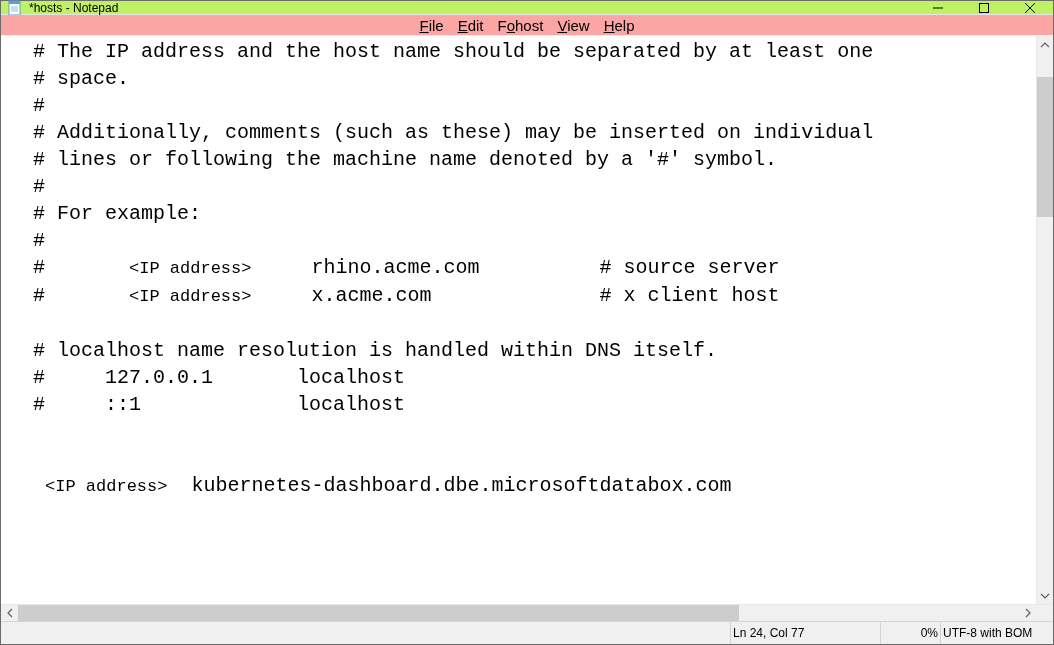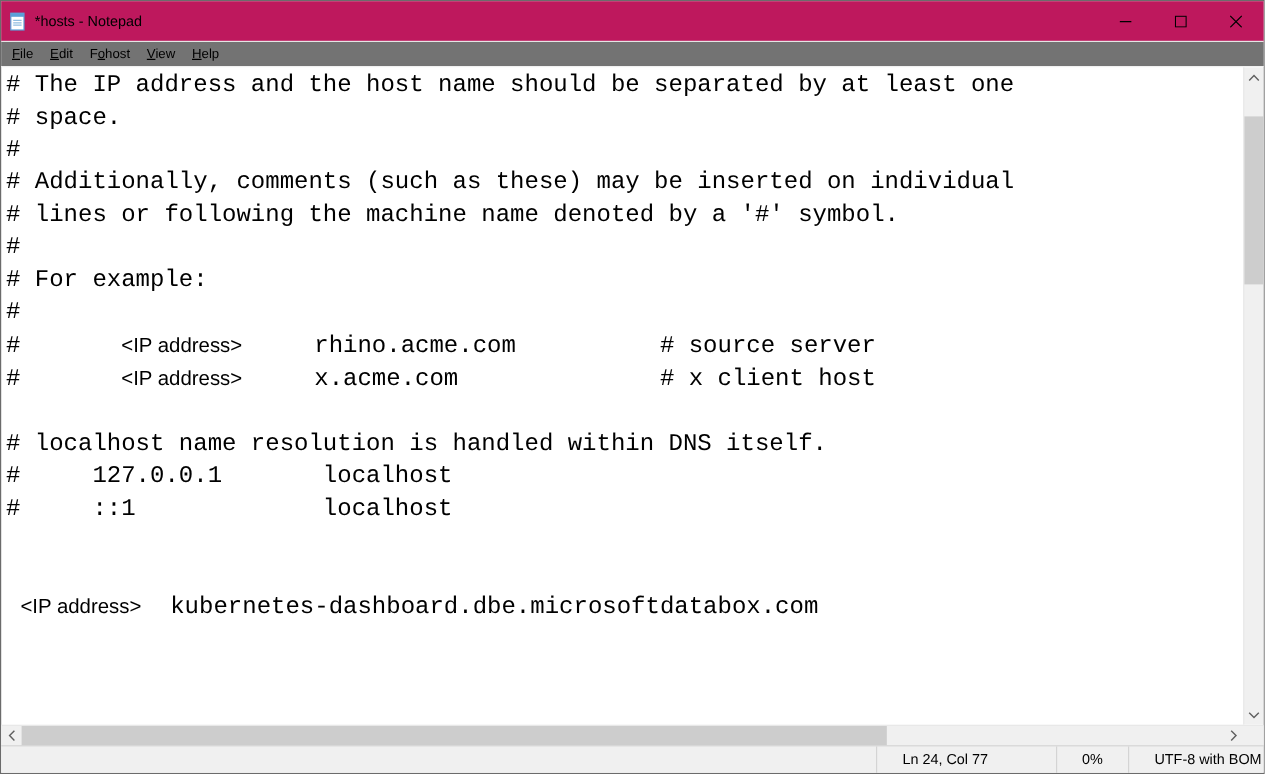--- a/index.html
+++ b/index.html
@@ -4,40 +4,41 @@
 <style>
   * { box-sizing: border-box; margin: 0; padding: 0; }
   html, body { width: 1054px; height: 645px; overflow: hidden; font-family: "Segoe UI", Tahoma, sans-serif; }
   .window {
     width: 1054px; height: 645px;
     border: 1px solid #6b6b6b;
     background: #fff;
     display: flex; flex-direction: column;
   }
   .titlebar {
-    height: 34px; background: #be185d;
+    height: 14px; background: #bef264;
     display: flex; align-items: center;
     border-bottom: 1px solid #e5e5e5;
   }
   .titlebar-left { display: flex; align-items: center; gap: 6px; padding-left: 6px; }
   .titlebar-title { font-size: 12px; color: #000; }
   .titlebar-spacer { flex: 1; }
   .winbtn {
     width: 46px; height: 30px;
     display: flex; align-items: center; justify-content: center;
     color: #000;
   }
   .winbtn svg { width: 10px; height: 10px; }
   .notepad-icon { width: 16px; height: 16px; display: inline-block; }
 
   .menubar {
-    height: 20px; background: #737373;
+    height: 20px; background: #fca5a5;
     display: flex; align-items: center;
     padding: 0 2px;
-    font-size: 11px;
+    font-size: 15px;
+    justify-content: center;
   }
   .menu-item {
     padding: 2px 7px;
     cursor: default;
   }
   .menu-item .ul { text-decoration: underline; }
 
   .content-wrap {
     flex: 1;
     display: flex;
@@ -47,23 +48,24 @@
   }
   .editor {
     flex: 1;
     white-space: pre;
     font-family: Consolas, "Courier New", monospace;
     font-size: 20px;
     line-height: 27px;
     padding: 2px 4px;
     color: #000;
     overflow: hidden;
+    margin-left: 28px;
   }
   .ip-redact {
-    font-family: Liberation Sans, sans-serif;
+    font-family: Liberation Mono, monospace;
     font-size: 17px;
   }
 
   .vscroll {
     width: 17px; background: #f0f0f0;
     display: flex; flex-direction: column;
     border-left: 1px solid #e8e8e8;
   }
   .vscroll .arrow {
     height: 17px; display: flex; align-items: center; justify-content: center;
@@ -99,21 +101,21 @@
   .statusbar {
     height: 23px;
     background: #f0f0f0;
     border-top: 1px solid #d4d4d4;
     display: flex;
     font-size: 12px;
     color: #000;
   }
   .statusbar .seg {
     border-left: 1px solid #d4d4d4;
-    padding: 0 21px;
+    padding: 0 2px;
     display: flex; align-items: center;
     white-space: nowrap;
   }
   .statusbar .filler { flex: 1; border-left: none; }
   .seg.cursor { width: 150px; }
   .seg.zoom { width: 60px; justify-content: flex-end; }
   .seg.eol { width: 130px; }
   .seg.enc { width: 113px; }
 
   .arrow svg { width: 10px; height: 10px; }

